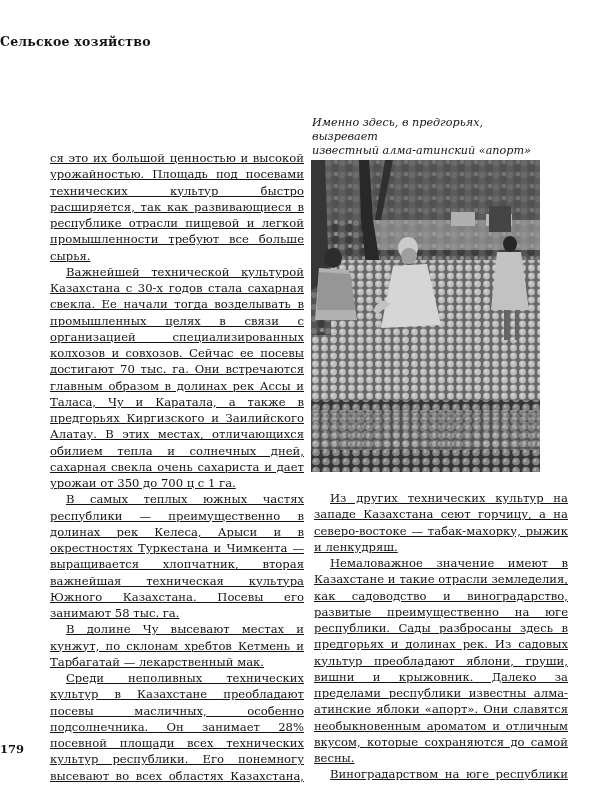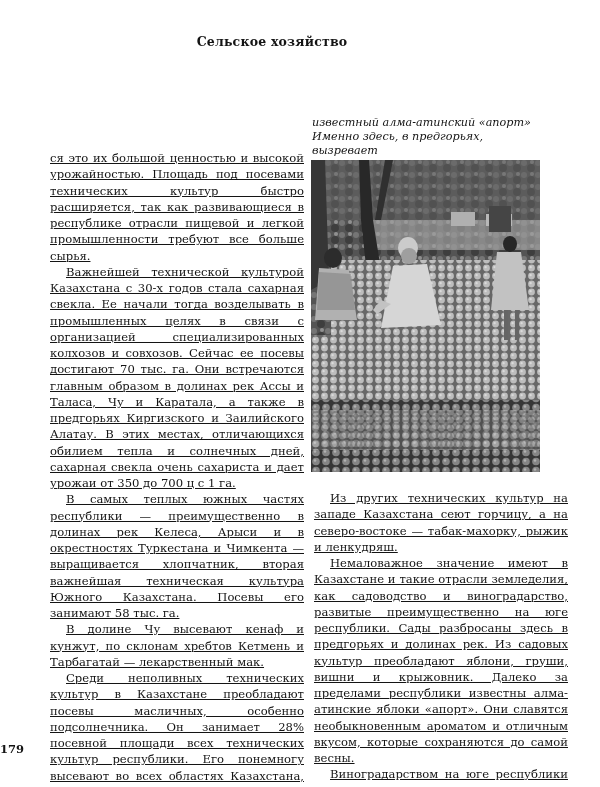--- a/index.html
+++ b/index.html
@@ -1,40 +1,40 @@
 <!DOCTYPE html>
 <html><head>
 <meta charset="utf-8">
 <style>
   html, body { margin: 0; padding: 0; background: #ffffff; }
   body { width: 600px; height: 787px; position: relative; overflow: hidden;
          font-family: "DejaVu Serif", "Liberation Serif", serif; color: #141414; }
-  .header { position: absolute; top: 34px; left: 0; width: 544px; text-align: center;
+  .header { position: absolute; top: 34px; left: 0; width: 544px; text-align: left;
             font-size: 12.5px; font-weight: bold; letter-spacing: 0.2px; }
   .col { position: absolute; width: 254px; font-size: 11.6px; line-height: 16.25px;
          text-align: justify; hyphens: manual; }
   .col-left { left: 50px; top: 150px; }
   .col-right { left: 314px; top: 490px; }
   .col p { margin: 0; text-indent: 16px; text-decoration: underline; }
   .col p.noindent { text-indent: 0; }
   .caption { position: absolute; left: 312px; top: 116px; width: 240px;
              font-size: 11.2px; line-height: 14px; font-style: italic; }
   .photo { position: absolute; left: 311px; top: 160px; width: 229px; height: 312px;
            overflow: hidden; background: #8a8a8a; }
   .page-number { position: absolute; top: 742px; left: 0; width: 496px; text-align: left;
                  font-size: 11.5px; font-weight: bold; }
 </style>
 </head>
 <body>
 
 <div class="header">Сельское хозяйство</div>
 
 <div class="caption">
+  <div>Именно здесь, в предгорьях, вызревает</div>
   <div>известный алма-атинский «апорт»</div>
-  <div>Именно здесь, в предгорьях, вызревает</div>
 </div>
 
 <div class="photo">
   <svg width="229" height="312" viewBox="0 0 229 312" xmlns="http://www.w3.org/2000/svg">
     <defs>
       <pattern id="apples" width="9" height="8" patternUnits="userSpaceOnUse">
         <rect width="9" height="8" fill="#6e6e6e"></rect>
         <circle cx="4.5" cy="4" r="3.4" fill="#c9c9c9"></circle>
         <circle cx="3.6" cy="3.1" r="1.2" fill="#e8e8e8"></circle>
       </pattern>
@@ -84,21 +84,21 @@
     <rect x="204" y="150" width="4" height="30" fill="#6c6c6c"></rect>
 
     <rect x="0" y="0" width="229" height="312" fill="#000" opacity="0.06"></rect>
   </svg>
 </div>
 
 <div class="col col-left">
   <p class="noindent">ся это их большой ценностью и высокой урожайностью. Площадь под посевами технических культур быстро расширяется, так как развивающиеся в республике отрасли пищевой и легкой промышленности требуют все больше сырья.</p>
   <p>Важнейшей технической культурой Казахстана с 30-х годов стала сахарная свекла. Ее начали тогда возделывать в промышленных целях в связи с организацией специализированных колхозов и совхозов. Сейчас ее посевы достигают 70 тыс. га. Они встречаются главным образом в долинах рек Ассы и Таласа, Чу и Каратала, а также в предгорьях Киргизского и Заилийского Алатау. В этих местах, отличающихся обилием тепла и солнечных дней, сахарная свекла очень сахариста и дает урожаи от 350 до 700 ц с 1 га.</p>
   <p>В самых теплых южных частях республики — преимущественно в долинах рек Келеса, Арыси и в окрестностях Туркестана и Чимкента — выращивается хлопчатник, вторая важнейшая техническая культура Южного Казахстана. Посевы его занимают 58 тыс. га.</p>
-  <p>В долине Чу высевают кенаф и кунжут, по склонам хребтов Кетмень и Тарбагатай — лекарственный мак.</p>
+  <p>В долине Чу высевают местах и кунжут, по склонам хребтов Кетмень и Тарбагатай — лекарственный мак.</p>
   <p>Среди неполивных технических культур в Казахстане преобладают посевы масличных, особенно подсолнечника. Он занимает 28% посевной площади всех технических культур республики. Его понемногу высевают во всех областях Казахстана, но больше всего — по долине Иртыша. Здесь под посевами подсолнечника занято 95 тыс. га, или 93% всех его посевов в республике. С каждого гектара в среднем собирают по 10 ц семян, которые поступают на Усть-Каменогорский маслобойный завод.</p>
 </div>
 
 <div class="col col-right">
   <p>Из других технических культур на западе Казахстана сеют горчицу, а на северо-востоке — табак-махорку, рыжик и ленкудряш.</p>
   <p>Немаловажное значение имеют в Казахстане и такие отрасли земледелия, как садоводство и виноградарство, развитые преимущественно на юге республики. Сады разбросаны здесь в предгорьях и долинах рек. Из садовых культур преобладают яблони, груши, вишни и крыжовник. Далеко за пределами республики известны алма-атинские яблоки «апорт». Они славятся необыкновенным ароматом и отличным вкусом, которые сохраняются до самой весны.</p>
   <p>Виноградарством на юге республики до революции занимались только в районах</p>
 </div>
 
 <div class="page-number">179</div>

